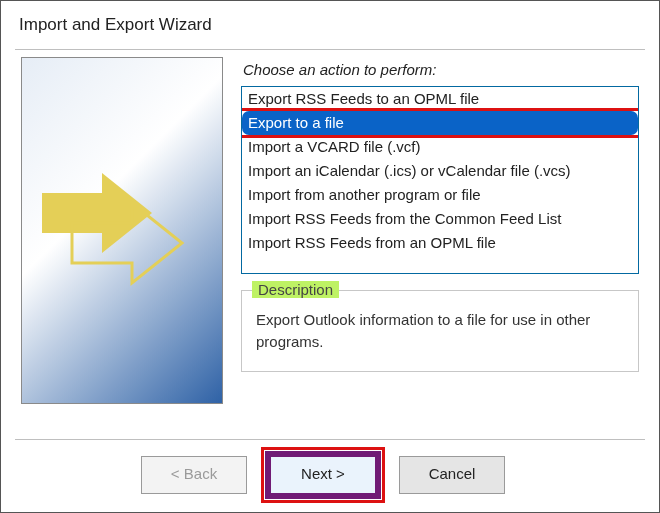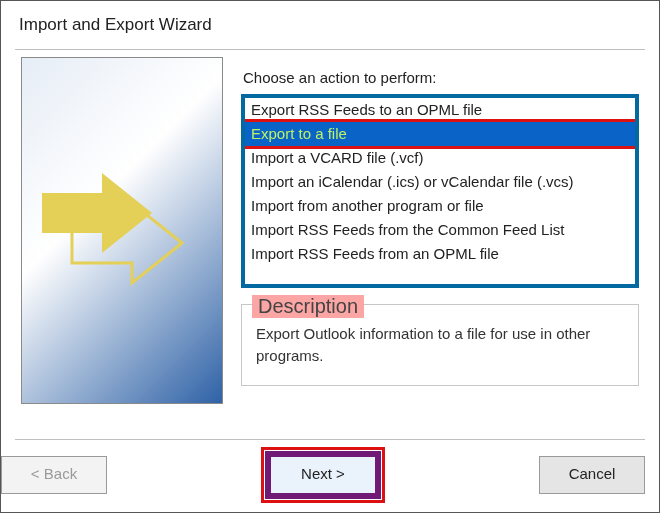--- a/index.html
+++ b/index.html
@@ -19,48 +19,48 @@
   .divider.bottom{bottom:72px;}
   .content{position:absolute;top:56px;left:20px;right:20px;bottom:80px;display:flex;}
   .art{
     width:200px;height:345px;
     border:1px solid #8a8a8a;
     background:linear-gradient(135deg,#e6edf6 0%,#ffffff 40%,#2f62a6 100%);
     position:relative;overflow:hidden;flex:0 0 auto;
   }
   .art svg{position:absolute;top:80px;left:10px;}
   .right{flex:1;margin-left:18px;display:flex;flex-direction:column;}
-  .prompt{margin:12px 0 8px 2px;}
+  .prompt{margin:4px 0 8px 2px;font-style:italic;}
   .listbox{
-    border:4px solid #0369a1;
+    border:1px solid #0369a1;
     height:186px;overflow:hidden;
     background:#fff;
   }
   .item{
     padding:0 6px;line-height:24px;white-space:nowrap;
     color:#222;cursor:default;
   }
-  .item.sel{background:#0a63c7;color:#bef264;}
+  .item.sel{background:#0a63c7;color:#ffffff;border-radius:7px;}
   .highlight{
     border:3px solid #d11;
     margin:-3px; 
     position:relative;z-index:2;
   }
   .desc-group{
     margin-top:16px;border:1px solid #c7c7c7;position:relative;
     padding:18px 14px 18px 14px;
   }
   .desc-legend{
-    position:absolute;top:-10px;left:10px;background:#fca5a5;
-    padding:0 6px;font-size:20px;color:#444;
+    position:absolute;top:-10px;left:10px;background:#bef264;
+    padding:0 6px;font-size:15px;color:#444;
   }
   .desc-text{color:#333;line-height:22px;}
   .buttons{
     position:absolute;left:0;right:14px;bottom:14px;height:46px;
-    display:flex;justify-content:space-between;align-items:center;gap:34px;
+    display:flex;justify-content:center;align-items:center;gap:18px;
   }
   .btn{
     width:104px;height:36px;line-height:34px;text-align:center;
     border:1px solid #9a9a9a;background:#e5e5e5;
     font-size:15px;user-select:none;
   }
   .btn.disabled{color:#9a9a9a;background:#f3f3f3;}
   .btn.default{background:#eaf3fc;border:6px solid #701a75;}
   .btn-wrap{display:inline-block;}
   .btn-wrap.hl{outline:3px solid #d11;outline-offset:1px;}

